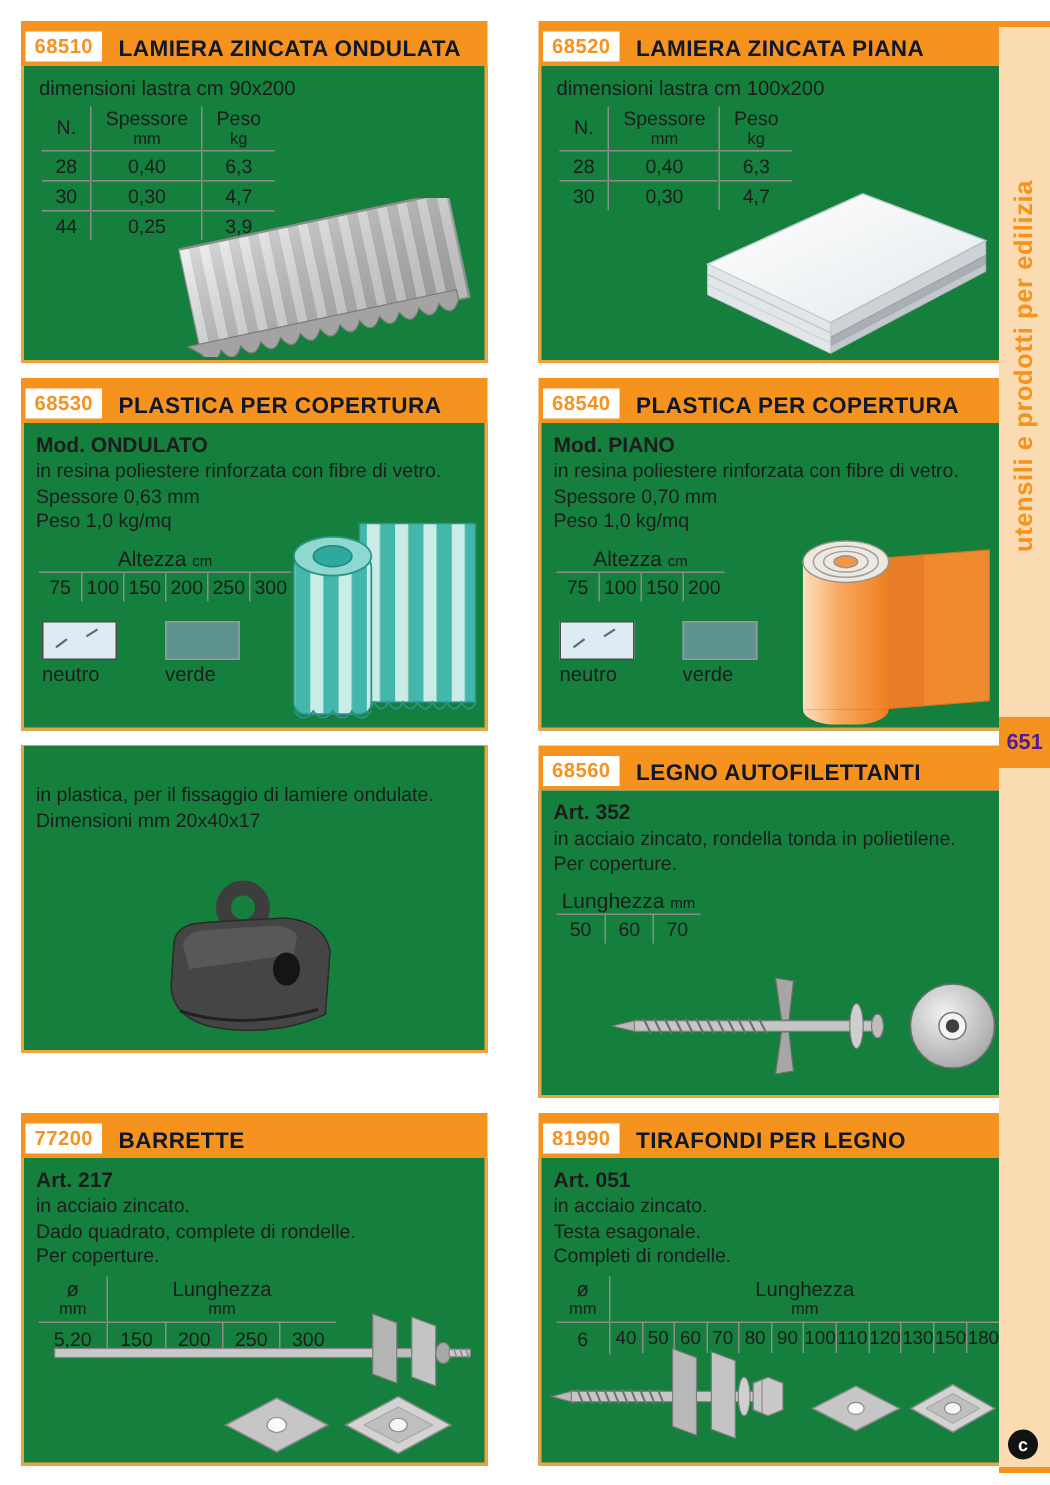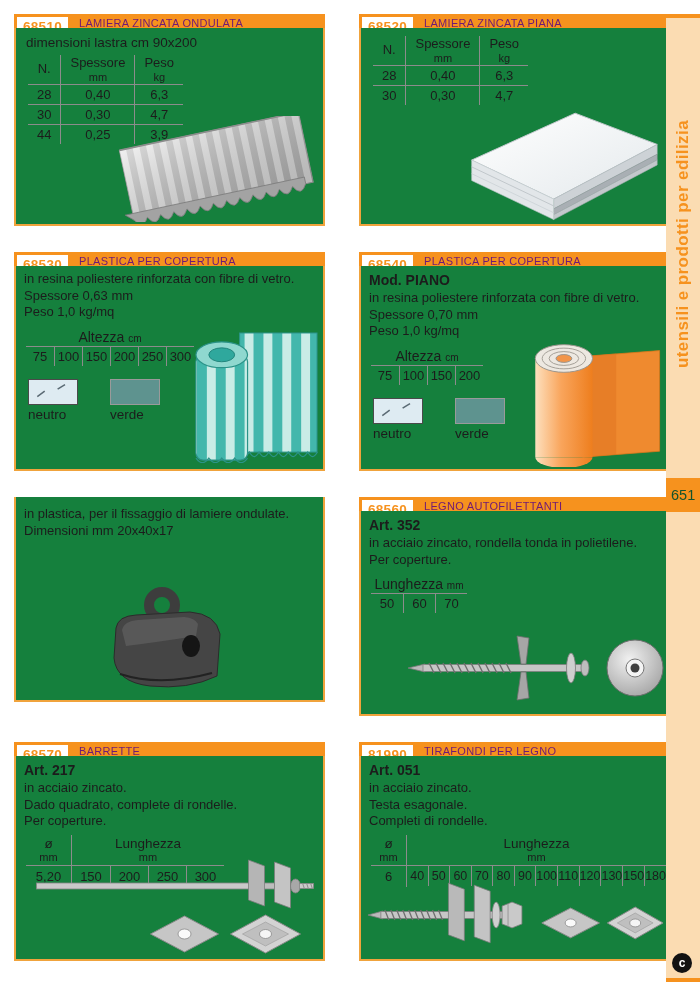--- a/index.html
+++ b/index.html
@@ -8,23 +8,23 @@
   body{width:700px;height:990px;position:relative;font-family:"Liberation Sans",sans-serif;color:#1c1c1c;overflow:hidden}
 
   
   .cell{position:absolute;width:311px}
   .col-l{left:14px}.col-r{left:359px}
   .row1{top:14px;height:224px}
   .row2{top:252px;height:231px}
   .row3{top:497px;height:231px}
   .row4{top:742px;height:231px}
 
-  .cell-head{height:14px;background:#F6921E;display:flex;align-items:flex-start;gap:11px;padding:3px 8px 3px 3px}
+  .cell-head{height:30px;background:#F6921E;display:flex;align-items:flex-end;gap:11px;padding:3px 8px 3px 3px}
   .code-badge{background:#fff;color:#F6921E;font-weight:bold;font-size:13.5px;line-height:18px;padding:1px 6px;letter-spacing:.3px}
-  .cell-title{color:#701a75;font-weight:normal;font-size:11px;letter-spacing:.3px;white-space:nowrap}
+  .cell-title{color:#0f172a;font-weight:bold;font-size:15px;letter-spacing:.3px;white-space:nowrap}
   .cell-body{position:relative;background:#15803d;border:2px solid #F0A33C;border-top:none;height:calc(100% - 26px);padding:5px 8px 0 8px;overflow:hidden}
 
   .subtitle{font-size:13.5px;margin:2px 0 5px 2px}
   .bold-line{font-weight:bold;font-size:14px;margin:1px 0 2px 0}
   .desc p{font-size:13px;line-height:1.28}
 
   
   .spec{border-collapse:collapse;font-size:13px;margin:3px 0 0 4px;text-align:center}
   .spec th{font-weight:normal;padding:1px 9px;vertical-align:middle}
   .spec td{padding:2px 9px}
@@ -76,21 +76,21 @@
   .ph-5{left:82px;bottom:4px;width:140px;height:112px}
   .ph-6{left:42px;bottom:8px;width:265px;height:76px}
   .ph-7{left:16px;bottom:3px;width:286px;height:100px}
   .ph-8{left:2px;bottom:4px;width:303px;height:80px}
 
   
   .sidebar{position:absolute;left:666px;top:14px;width:34px;height:968px;background:#FBDCB2}
   .sidebar .topline{position:absolute;top:0;left:0;right:0;height:4px;background:#F6921E}
   .sidebar .botline{position:absolute;bottom:0;left:0;right:0;height:4px;background:#F6921E}
   .sidebar-text{position:absolute;top:106px;left:7px;writing-mode:vertical-rl;transform:rotate(180deg);font-size:17px;font-weight:bold;color:#F6921E;white-space:nowrap;letter-spacing:.4px}
-  .page-num{position:absolute;top:464px;left:0;width:34px;height:34px;background:#F6921E;color:#14532d;font-weight:normal;font-size:14.5px;display:flex;align-items:center;padding-left:5px}
+  .page-num{position:absolute;top:464px;left:0;width:34px;height:34px;background:#F6921E;color:#4c1d95;font-weight:bold;font-size:14.5px;display:flex;align-items:center;padding-left:5px}
   .logo{position:absolute;bottom:9px;left:6px;width:20px;height:20px;border-radius:50%;background:#121212;color:#fff;font-weight:bold;font-size:12px;display:flex;align-items:center;justify-content:center}
 </style>
 </head>
 <body>
 
 <section class="cell col-l row1">
   <header class="cell-head">
     <span class="code-badge">68510</span>
     <span class="cell-title">LAMIERA ZINCATA ONDULATA</span>
   </header>
@@ -150,20 +150,21 @@
     </svg>
   </div>
 </section>
 
 <section class="cell col-r row1">
   <header class="cell-head">
     <span class="code-badge">68520</span>
     <span class="cell-title">LAMIERA ZINCATA PIANA</span>
   </header>
   <div class="cell-body">
+    <div class="subtitle">dimensioni lastra cm 100x200</div>
     <table class="spec">
       <thead>
         <tr>
           <th>
               <span class="h-label">N.</span>
             </th>
           <th>
               <span class="h-label">Spessore</span>
               <span class="h-unit">mm</span>
             </th>
@@ -203,20 +204,21 @@
     </svg>
   </div>
 </section>
 
 <section class="cell col-l row2">
   <header class="cell-head">
     <span class="code-badge">68530</span>
     <span class="cell-title">PLASTICA PER COPERTURA</span>
   </header>
   <div class="cell-body">
+    <div class="bold-line">Mod. ONDULATO</div>
     <div class="desc">
       <p>in resina poliestere rinforzata con fibre di vetro.</p>
       <p>Spessore 0,63 mm</p>
       <p>Peso 1,0 kg/mq</p>
     </div>
     <div class="size-table">
       <div class="size-label"><span>Altezza</span> <span class="unit">cm</span></div>
       <div class="size-values">
         <span>75</span>
           <span>100</span>
@@ -309,21 +311,21 @@
       <ellipse cx="43" cy="38" rx="29" ry="14" fill="#EDE8E1" stroke="#9a948c" stroke-width="1"></ellipse>
       <ellipse cx="43" cy="38" rx="22" ry="10.5" fill="none" stroke="#a49e96" stroke-width="1"></ellipse>
       <ellipse cx="43" cy="38" rx="15" ry="7" fill="none" stroke="#a49e96" stroke-width="1"></ellipse>
       <ellipse cx="43" cy="38" rx="8" ry="4" fill="#F2954A" stroke="#9a948c" stroke-width="1"></ellipse>
     </svg>
   </div>
 </section>
 
 <section class="cell col-l row3">
   <div class="cell-body">
-    <div class="desc" style="margin-top:4px">
+    <div class="desc" style="margin-top:20px">
       <p>in plastica, per il fissaggio di lamiere ondulate.</p>
       <p>Dimensioni mm 20x40x17</p>
     </div>
     <svg class="photo ph-5" viewBox="0 0 140 112" aria-label="plastic-support-photo">
       <circle cx="64" cy="21" r="13" fill="none" stroke="#3d3d3d" stroke-width="10"></circle>
       <path d="M18,44 Q20,32 38,31 L92,28 Q118,30 122,50 L119,92 Q90,106 52,102 Q18,98 16,74 Z" fill="#454545" stroke="#2b2b2b" stroke-width="1"></path>
       <path d="M24,46 Q26,37 40,36 L86,33 Q97,34 100,40 L98,52 Q60,58 28,62 Z" fill="#5c5c5c" opacity="0.85"></path>
       <ellipse cx="93" cy="62" rx="9" ry="11" fill="#151515"></ellipse>
       <path d="M22,90 Q62,103 114,89" stroke="#222" stroke-width="2" fill="none"></path>
     </svg>
@@ -378,21 +380,21 @@
       <ellipse cx="182" cy="38" rx="4" ry="8" fill="#bdbdbd" stroke="#777" stroke-width="0.8"></ellipse>
       <circle cx="232" cy="38" r="28" fill="url(#wgrad)" stroke="#6e6e6e" stroke-width="1"></circle>
       <circle cx="232" cy="38" r="9" fill="#f4f4f4" stroke="#777" stroke-width="1"></circle>
       <circle cx="232" cy="38" r="4.5" fill="#3f3f3f"></circle>
     </svg>
   </div>
 </section>
 
 <section class="cell col-l row4">
   <header class="cell-head">
-    <span class="code-badge">68570</span>
+    <span class="code-badge">77200</span>
     <span class="cell-title">BARRETTE</span>
   </header>
   <div class="cell-body">
     <div class="bold-line">Art. 217</div>
     <div class="desc">
       <p>in acciaio zincato.</p>
       <p>Dado quadrato, complete di rondelle.</p>
       <p>Per coperture.</p>
     </div>
     <div class="dual dual-c7">

